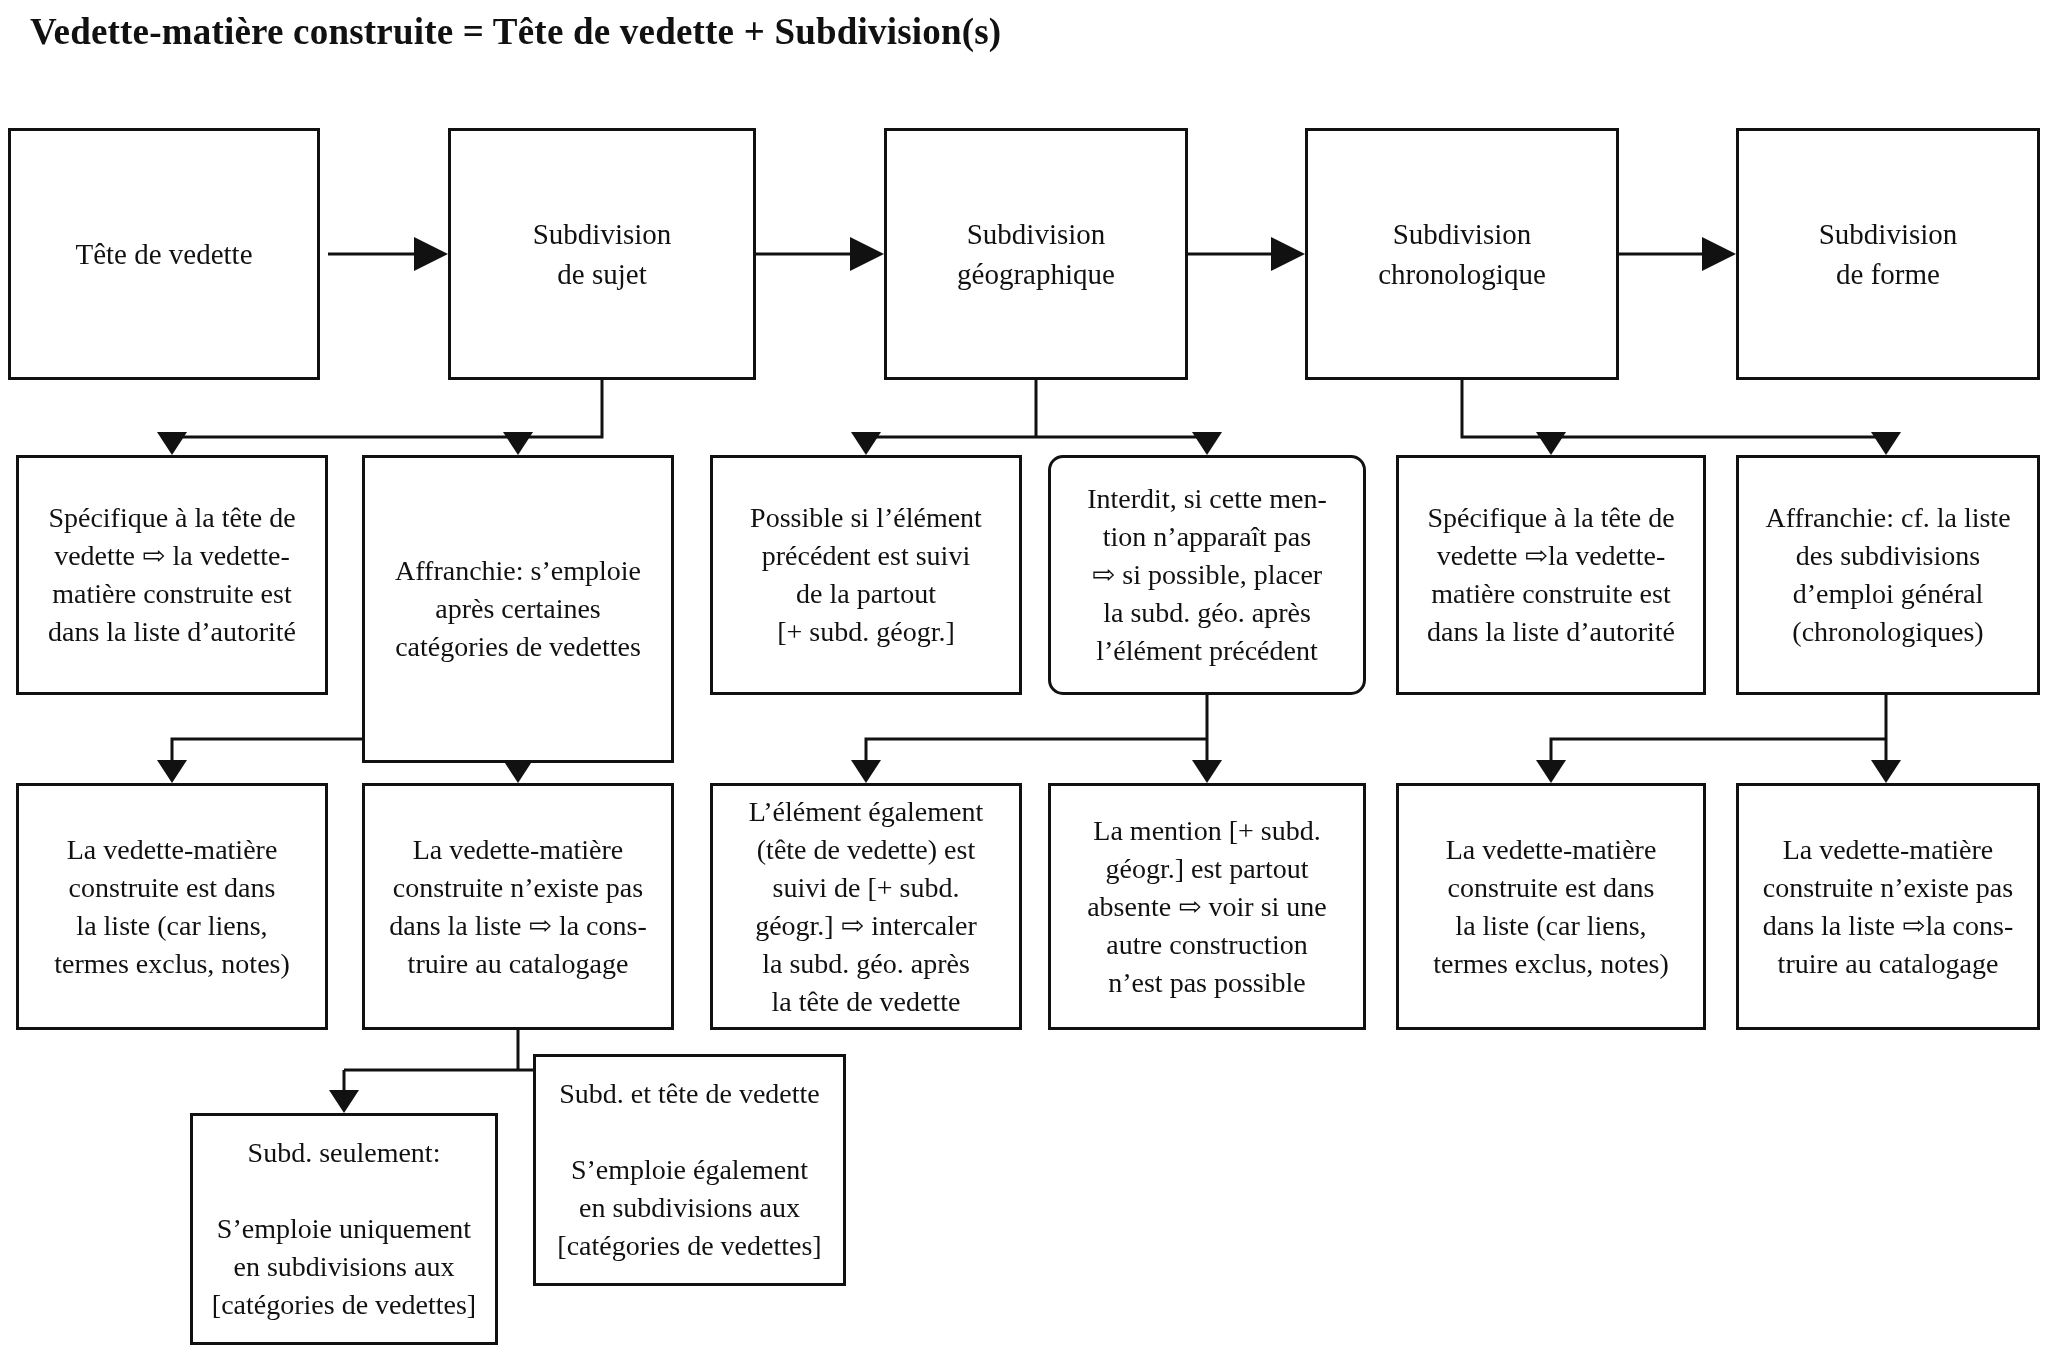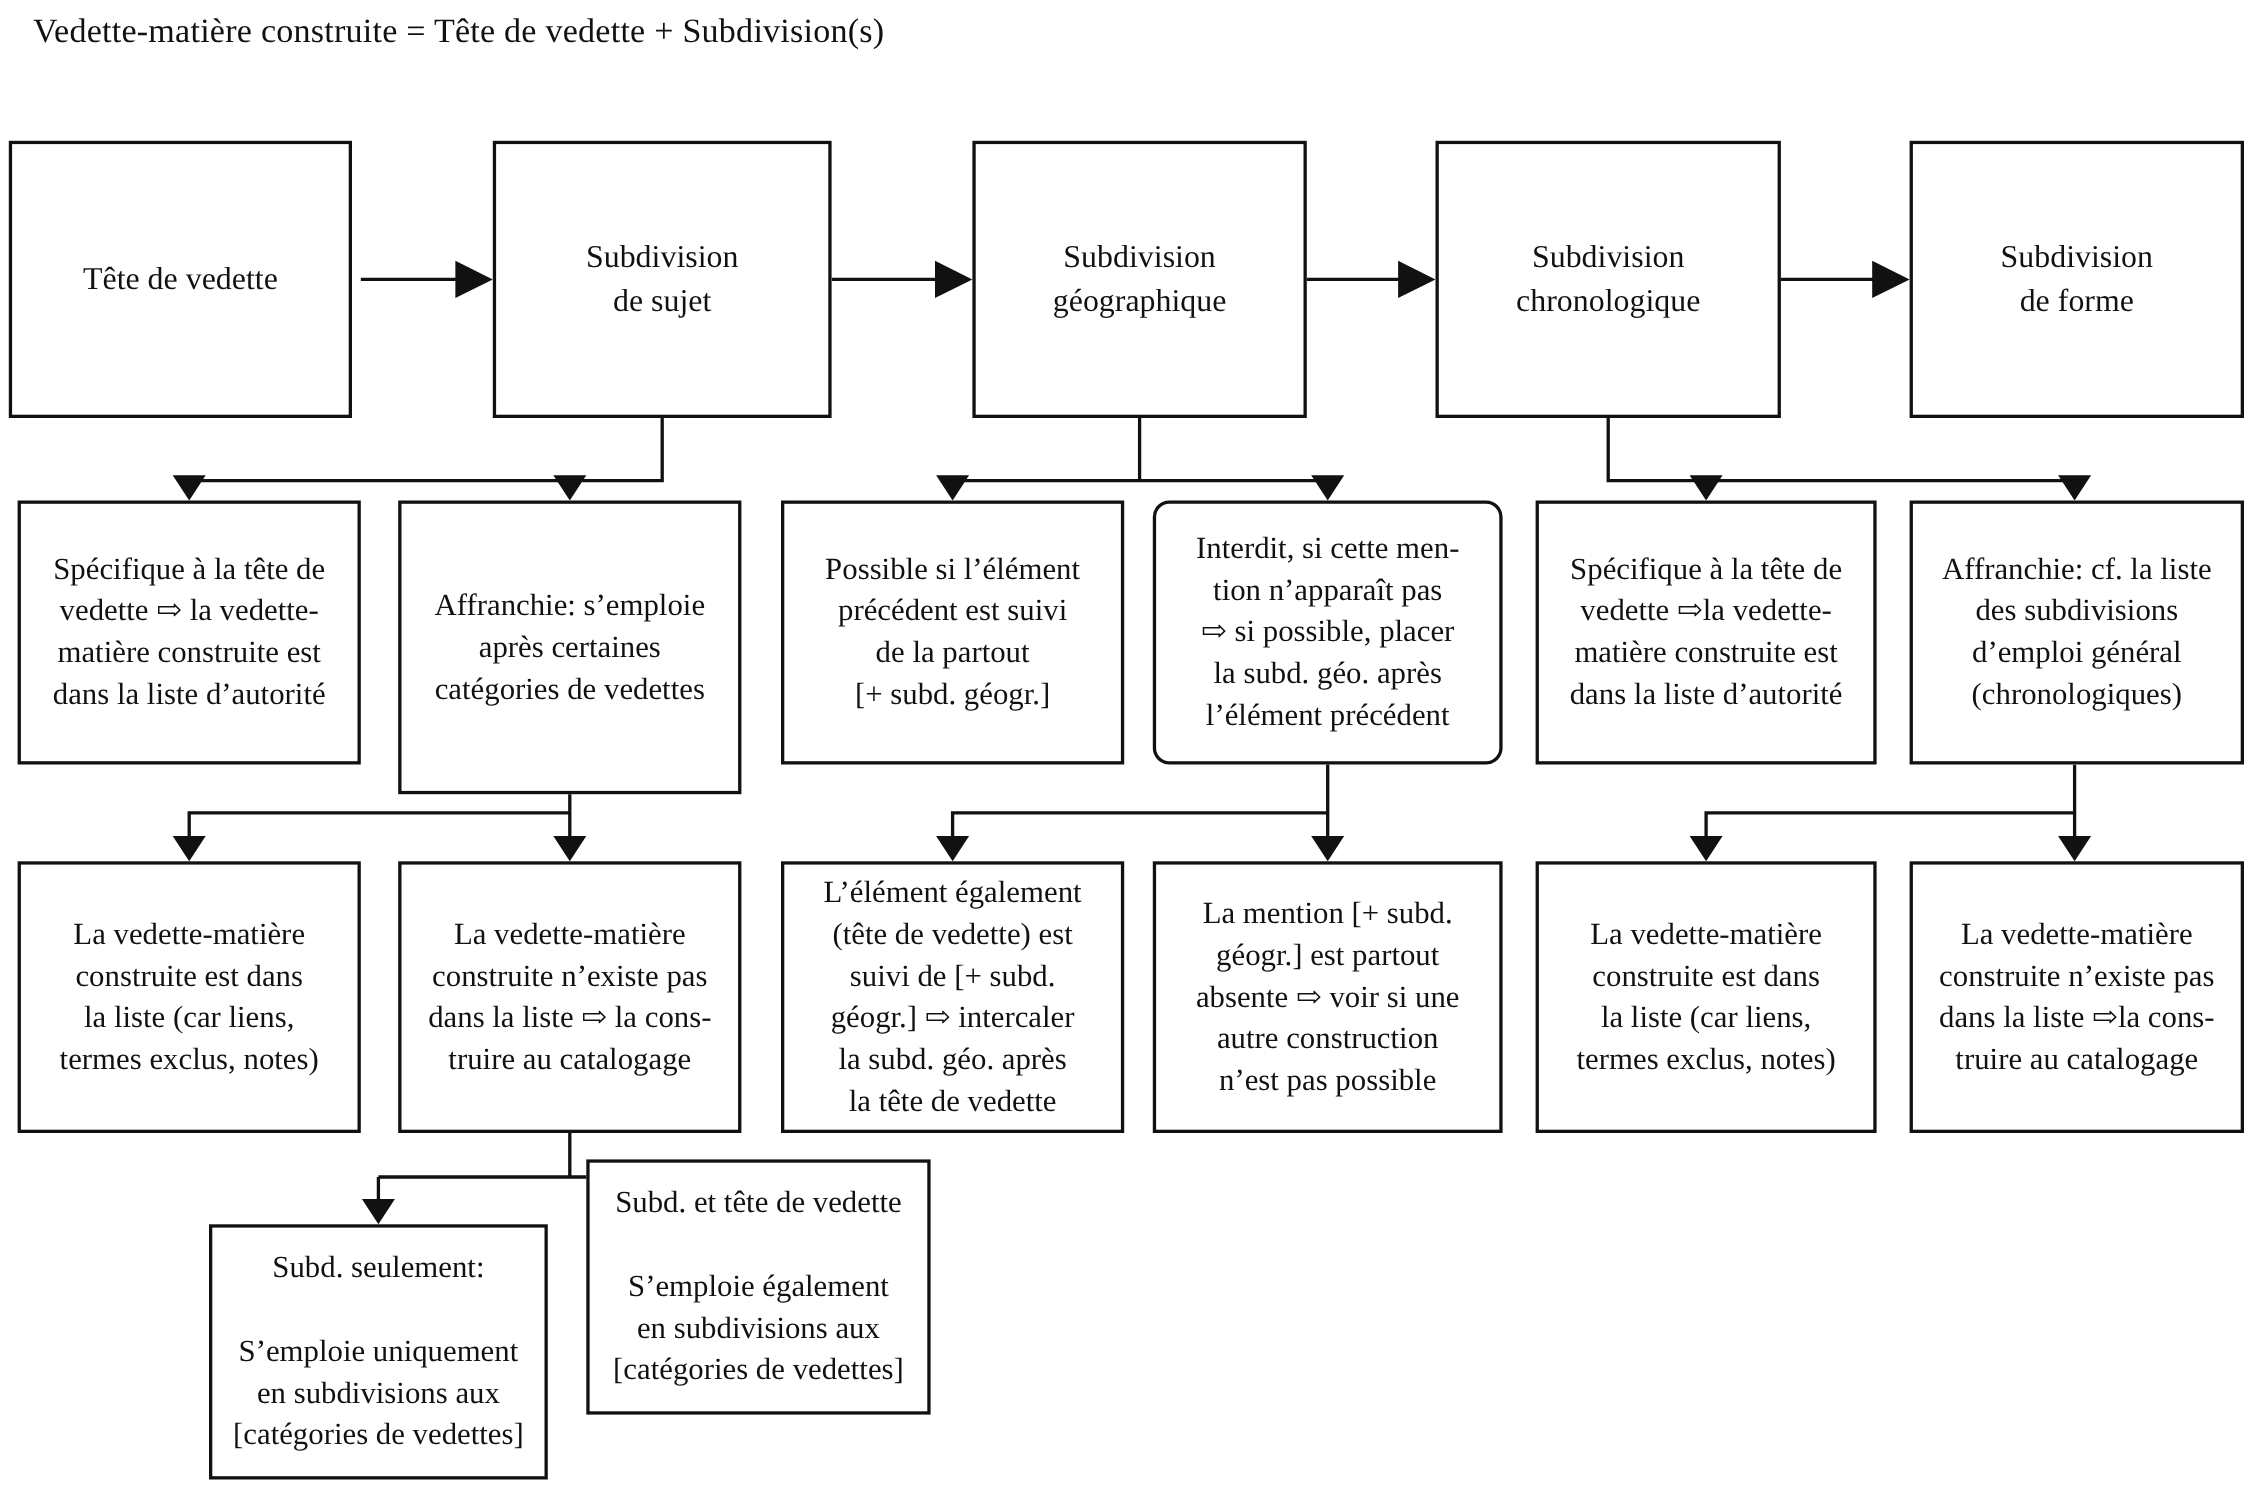--- a/index.html
+++ b/index.html
@@ -13,22 +13,22 @@
     height: 1352px;
     background: #ffffff;
     font-family: "Liberation Serif", "DejaVu Serif", "DejaVu Sans", serif;
     color: #111111;
     overflow: hidden;
   }
   #page-title {
     position: absolute;
     left: 30px;
     top: 10px;
-    font-size: 31px;
-    font-weight: normal;
+    font-size: 37px;
+    font-weight: bold;
     white-space: pre;
     letter-spacing: 0.2px;
   }
   .box {
     position: absolute;
     box-sizing: border-box;
     border: 3px solid #111111;
     background: #ffffff;
     display: flex;
     align-items: center;
@@ -132,21 +132,21 @@
 géographique</div>
   <div class="box toprow" style="left:1305px; top:128px; width:314px; height:252px;">Subdivision
 chronologique</div>
   <div class="box toprow" style="left:1736px; top:128px; width:304px; height:252px;">Subdivision
 de forme</div>
 
   <div class="box" style="left:16px;   top:455px; width:312px; height:240px;">Spécifique à la tête de
 vedette ⇨ la vedette-
 matière construite est
 dans la liste d’autorité</div>
-  <div class="box" style="left:362px;  top:455px; width:312px; height:267px;">Affranchie: s’emploie
+  <div class="box" style="left:362px;  top:455px; width:312px; height:308px;">Affranchie: s’emploie
 après certaines
 catégories de vedettes</div>
   <div class="box" style="left:710px;  top:455px; width:312px; height:240px;">Possible si l’élément
 précédent est suivi
 de la partout
 [+ subd. géogr.]</div>
   <div class="box" style="left:1048px; top:455px; width:318px; height:240px;border-radius:15px;">Interdit, si cette men-
 tion n’apparaît pas
 ⇨ si possible, placer
 la subd. géo. après

